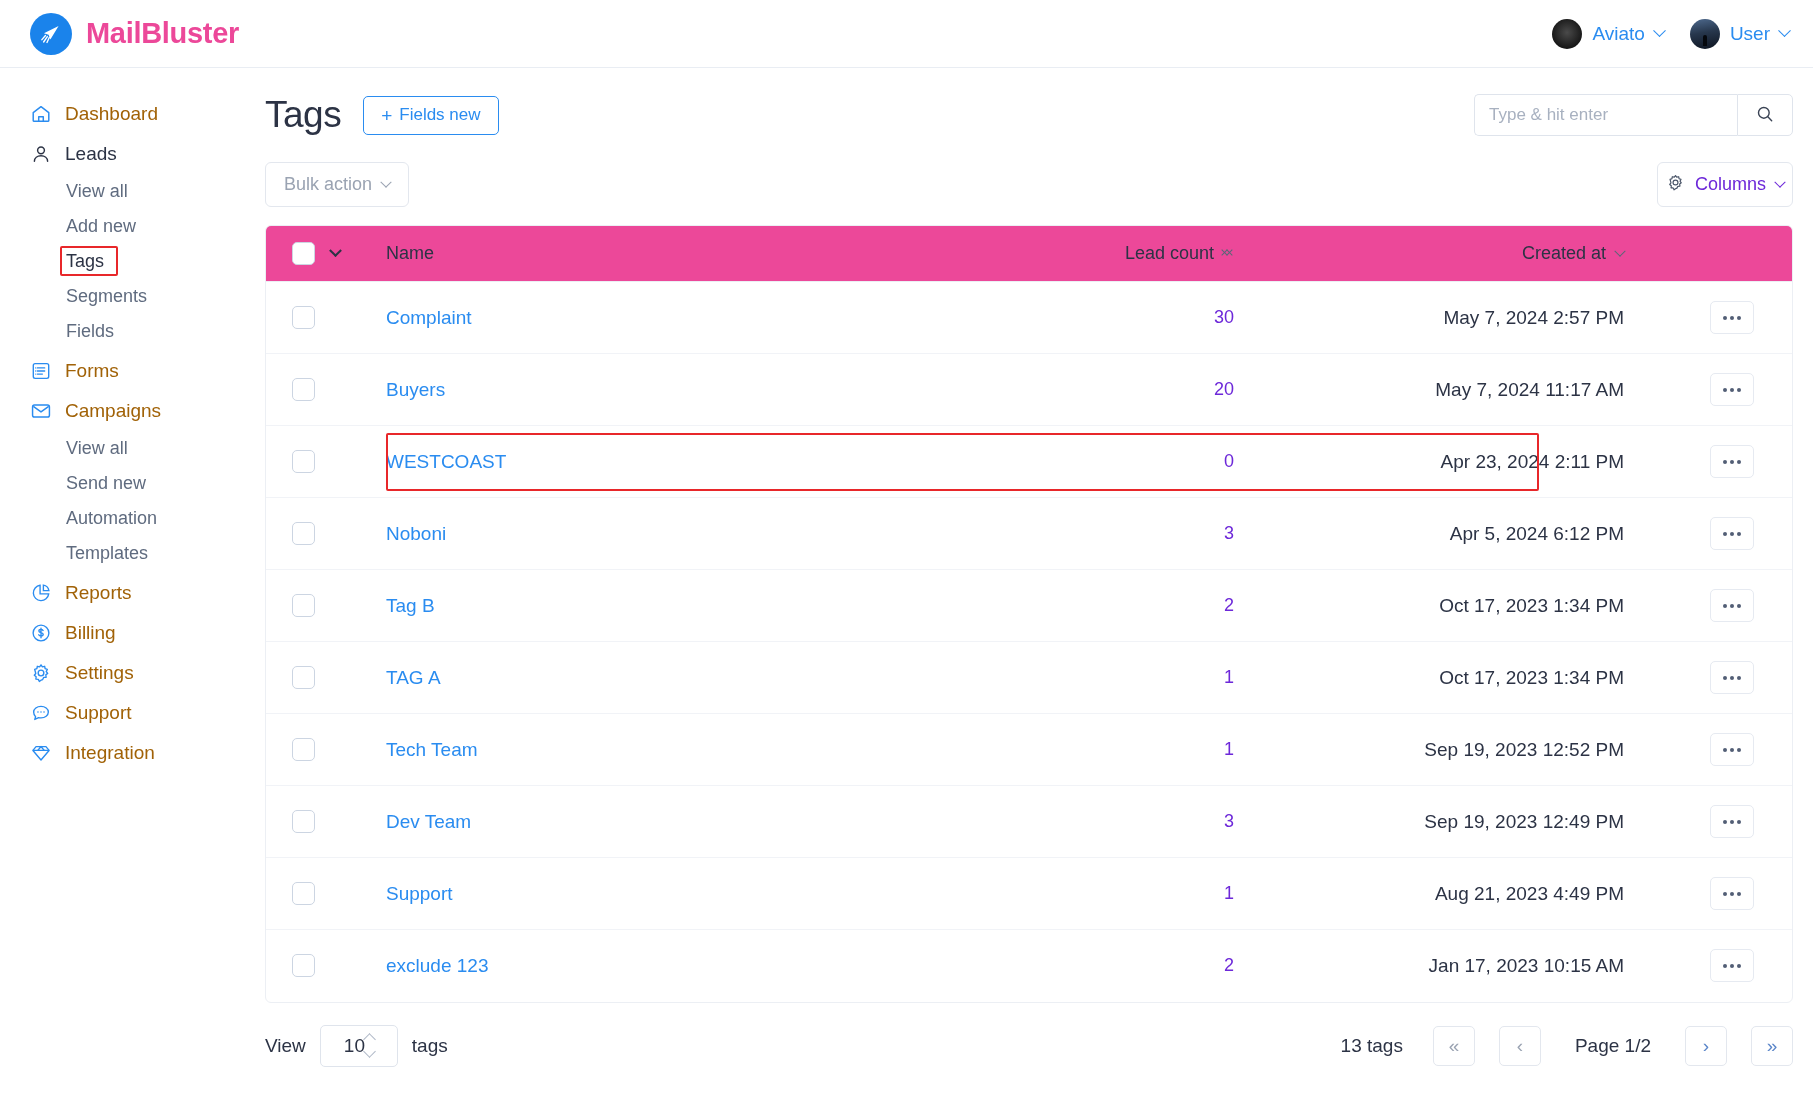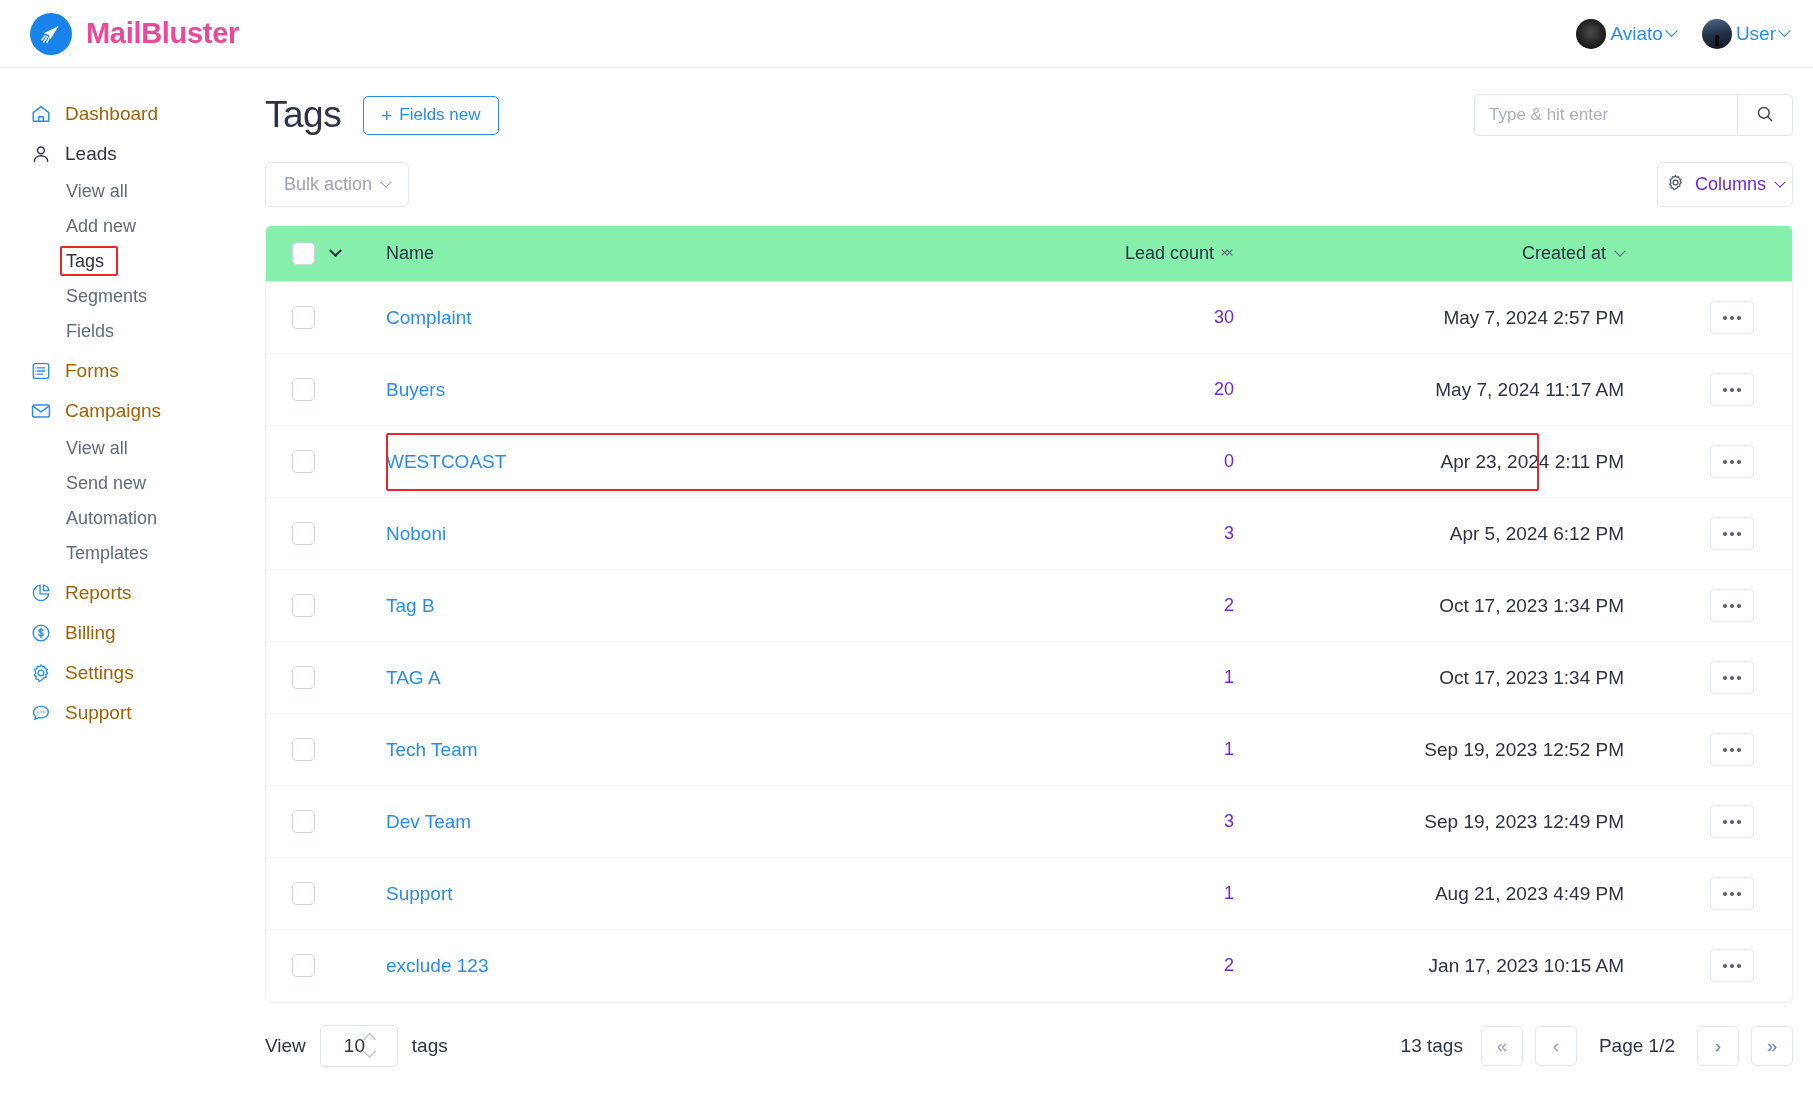--- a/index.html
+++ b/index.html
@@ -24,21 +24,21 @@
     width: 42px; height: 42px; border-radius: 50%;
     background: #1a83eb;
     display: flex; align-items: center; justify-content: center;
     flex: none;
   }
   .brand-name {
     font-size: 29px; font-weight: bold; color: #ec4899;
     letter-spacing: -0.3px;
   }
   .topbar-right { margin-left: auto; display: flex; align-items: center; gap: 26px; }
-  .acct { display: flex; align-items: center; gap: 4px; cursor: pointer; }
+  .acct { display: flex; align-items: center; gap: 10px; cursor: pointer; }
   .avatar {
     width: 30px; height: 30px; border-radius: 50%;
     flex: none; overflow: hidden; display:block;
   }
   .avatar.org { background: radial-gradient(circle at 50% 45%, #4a4a4a 0%, #171717 70%); }
   .avatar.user { background: linear-gradient(170deg, #4e6a8e 0%, #27374d 45%, #0d1420 100%); position: relative; }
   .avatar.user::after {
     content: ""; position: absolute; left: 13px; bottom: 3px;
     width: 4px; height: 11px; background: #05080d; border-radius: 2px 2px 0 0;
   }
@@ -117,21 +117,21 @@
   }
   .chev-sm {
     width: 8px; height: 8px; border-right: 1.7px solid currentColor;
     border-bottom: 1.7px solid currentColor;
     transform: rotate(45deg) translate(-2px,-2px); flex: none;
   }
 
   
   .tbl-wrap { margin-top: 18px; border: 1px solid #eceff4; border-radius: 6px; overflow: hidden; }
   table { width: 100%; border-collapse: collapse; table-layout: fixed; }
-  thead tr { background: #86efac; }
+  thead tr { background: #ec4899; }
   th {
     font-weight: normal; font-size: 18px; color: #2c3345;
     padding: 16px 0; text-align: left; border-bottom: 1px solid #eceff4;
   }
   td { padding: 0; height: 72px; border-bottom: 1px solid #f1f3f7; vertical-align: middle; }
   tbody tr:last-child td { border-bottom: none; }
 
   .c-check { width: 104px; padding-left: 26px !important; }
   .c-name  { padding-left: 16px !important; }
   .c-count { width: 340px; text-align: right; padding-right: 46px !important; }
@@ -187,21 +187,21 @@
     display: flex; align-items: center; padding: 0 23px; background: #fff; cursor: pointer;
   }
   .stepper .val { font-size: 19px; color: #2c3345; }
   .stepper .arrows { margin-left: auto; display: flex; flex-direction: column; gap: 3px; }
   .stepper .arrows i {
     display: block; width: 9px; height: 9px;
     border-right: 1.6px solid #aeb7c6; border-bottom: 1.6px solid #aeb7c6;
   }
   .stepper .arrows i.up { transform: rotate(-135deg); }
   .stepper .arrows i.dn { transform: rotate(45deg); }
-  .foot-right { margin-left: auto; display: flex; align-items: center; gap: 12px; }
+  .foot-right { margin-left: auto; display: flex; align-items: center; gap: 24px; }
   .count-lbl { font-size: 19px; color: #2c3345; margin-right: 6px; }
   .pg-btn {
     width: 42px; height: 40px; border: 1px solid #e3e7ee; border-radius: 5px;
     background: #fff; color: #9aa3b2; font-size: 19px; cursor: pointer;
     display: inline-flex; align-items: center; justify-content: center;
     font-family: "Liberation Sans", sans-serif;
   }
   .pg-btn.on { color: #5b86c9; }
   .pg-label { font-size: 19px; color: #2c3345; padding: 0 10px; }
 </style>
@@ -347,20 +347,29 @@
         <svg width="22" height="22" viewBox="0 0 24 24" fill="none" stroke="#2a8cf0" stroke-width="1.5" stroke-linejoin="round">
           <path d="M4 11c0-3.6 3.6-6.2 8-6.2s8 2.6 8 6.2-3.6 6.3-8 6.3c-.9 0-1.8-.1-2.6-.3L5.2 19l.9-2.9C4.8 15 4 13.1 4 11z"></path>
           <circle cx="8.7" cy="11" r="0.85" fill="#2a8cf0" stroke="none"></circle>
           <circle cx="12" cy="11" r="0.85" fill="#2a8cf0" stroke="none"></circle>
           <circle cx="15.3" cy="11" r="0.85" fill="#2a8cf0" stroke="none"></circle>
         </svg>
       </span>
       <span>Support</span>
     </div>
 
+    <div class="nav-top">
+      <span class="nav-ico">
+        <svg width="22" height="22" viewBox="0 0 24 24" fill="none" stroke="#2a8cf0" stroke-width="1.5" stroke-linejoin="round">
+          <path d="M3.2 9.2h17.6L12 19.6z"></path>
+          <path d="M3.2 9.2 6.6 5h10.8l3.4 4.2M8.4 9.2 12 5l3.6 4.2"></path>
+        </svg>
+      </span>
+      <span>Integration</span>
+    </div>
   </nav>
 
   <main class="main">
 
     <div class="page-head">
       <h1 class="page-title">Tags</h1>
       <button class="btn-create">
         <span class="plus">+</span>
         <span>Fields new</span>
       </button>

